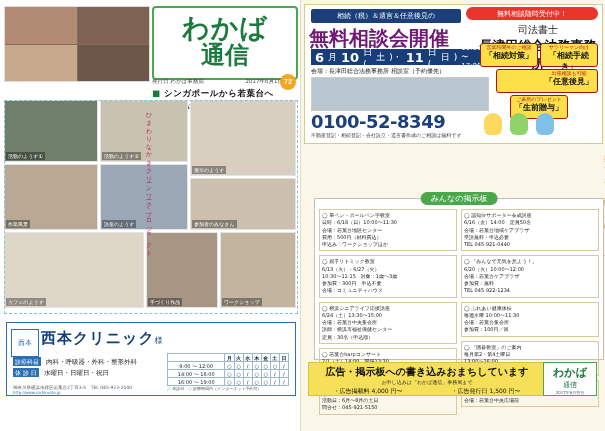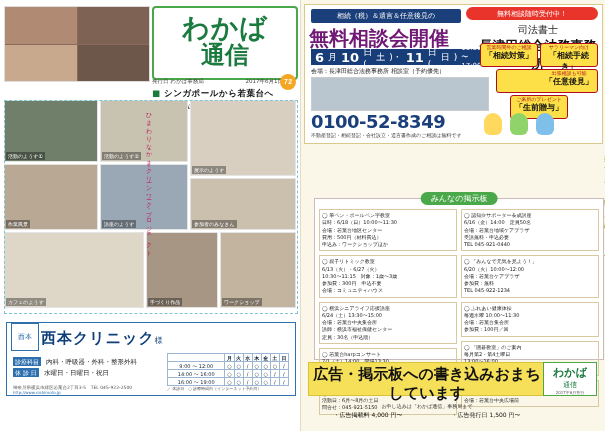--- a/index.html
+++ b/index.html
@@ -39,21 +39,21 @@
   .p8{left:142px;top:132px;width:70px;height:74px;background:#a79684;}
   .p9{left:216px;top:132px;width:74px;height:74px;background:#c3b49f;}
 
   .vtext{position:absolute;writing-mode:vertical-rl;font-size:6px;color:#222;letter-spacing:1px;}
   .pcap{position:absolute;font-size:5px;color:#fff;background:rgba(0,0,0,.35);padding:1px 2px;bottom:1px;left:1px;}
 
   .dashedbox{position:absolute;left:4px;top:100px;width:292px;height:212px;border:1px dashed #7fc3d6;pointer-events:none;}
 
   
   .clinic{position:absolute;left:6px;top:322px;width:288px;height:72px;border:1px solid #2e6fb0;background:#fff;}
-  .clinic-logo{position:absolute;left:4px;top:0;width:26px;height:26px;border:1px solid #2e6fb0;color:#2e6fb0;font-size:7px;display:flex;align-items:center;justify-content:center;}
+  .clinic-logo{position:absolute;left:4px;top:6px;width:26px;height:26px;border:1px solid #2e6fb0;color:#2e6fb0;font-size:7px;display:flex;align-items:center;justify-content:center;}
   .clinic-name{position:absolute;left:34px;top:6px;font-size:15px;font-weight:bold;color:#0d3f7a;letter-spacing:1px;}
   .clinic-name small{font-size:8px;font-weight:normal;}
   .clinic-rows{position:absolute;left:6px;top:34px;width:150px;font-size:6.5px;color:#222;line-height:1.5;}
   .clinic-rows .lbl{display:inline-block;background:#2e6fb0;color:#fff;padding:0 2px;margin-right:3px;font-size:6px;}
   .clinic-tbl{position:absolute;left:160px;top:30px;width:122px;font-size:5px;border-collapse:collapse;}
   .clinic-tbl td,.clinic-tbl th{border:1px solid #9bb7d4;text-align:center;padding:0.5px 0;color:#123;}
   .clinic-foot{position:absolute;left:6px;top:62px;font-size:4.5px;color:#555;}
 
   
   .ad1{position:absolute;left:4px;top:4px;width:297px;height:138px;background:#fff;border:1px solid #d9c98f;}
@@ -85,21 +85,21 @@
   
   .board{position:absolute;left:14px;top:198px;width:288px;height:160px;border:1px solid #cbb;background:#fff;}
   .board-title{position:absolute;left:50%;top:-7px;transform:translateX(-50%);background:#4aa84a;color:#fff;font-size:8px;padding:1px 10px;border-radius:7px;}
   .bcol{position:absolute;top:10px;width:138px;height:146px;font-size:5px;color:#222;line-height:1.45;}
   .bcol.l{left:4px;}
   .bcol.r{left:146px;}
   .bbox{border:1px solid #d8c9a0;padding:2px;margin-bottom:4px;}
 
   
   .adstrip{position:absolute;left:8px;top:362px;width:236px;height:32px;background:#f6e05a;border:1px solid #d8c43a;}
-  .adstrip .t1{font-size:15px;font-weight:bold;color:#111;text-align:center;margin-top:2px;}
+  .adstrip .t1{font-size:10px;font-weight:bold;color:#111;text-align:center;margin-top:2px;}
   .adstrip .t2{font-size:5px;color:#333;text-align:center;}
   .adstrip .price{display:flex;justify-content:space-around;margin-top:2px;}
   .adstrip .price div{font-size:6px;color:#111;}
   .footer-logo{position:absolute;right:8px;top:362px;width:52px;height:32px;border:1px solid #4aa84a;background:#fff;text-align:center;}
   .footer-logo .fl1{font-size:11px;font-weight:bold;color:#1b7a3e;margin-top:2px;}
   .footer-logo .fl2{font-size:7px;color:#1b7a3e;}
   .footer-logo .fl3{font-size:4px;color:#555;}
 
   .editbox{position:absolute;left:8px;top:398px;width:288px;font-size:4.5px;color:#444;line-height:1.4;}
   .rbar{position:absolute;left:0;top:0;width:305px;height:431px;border-left:1px solid #e3dcc2;pointer-events:none;}

